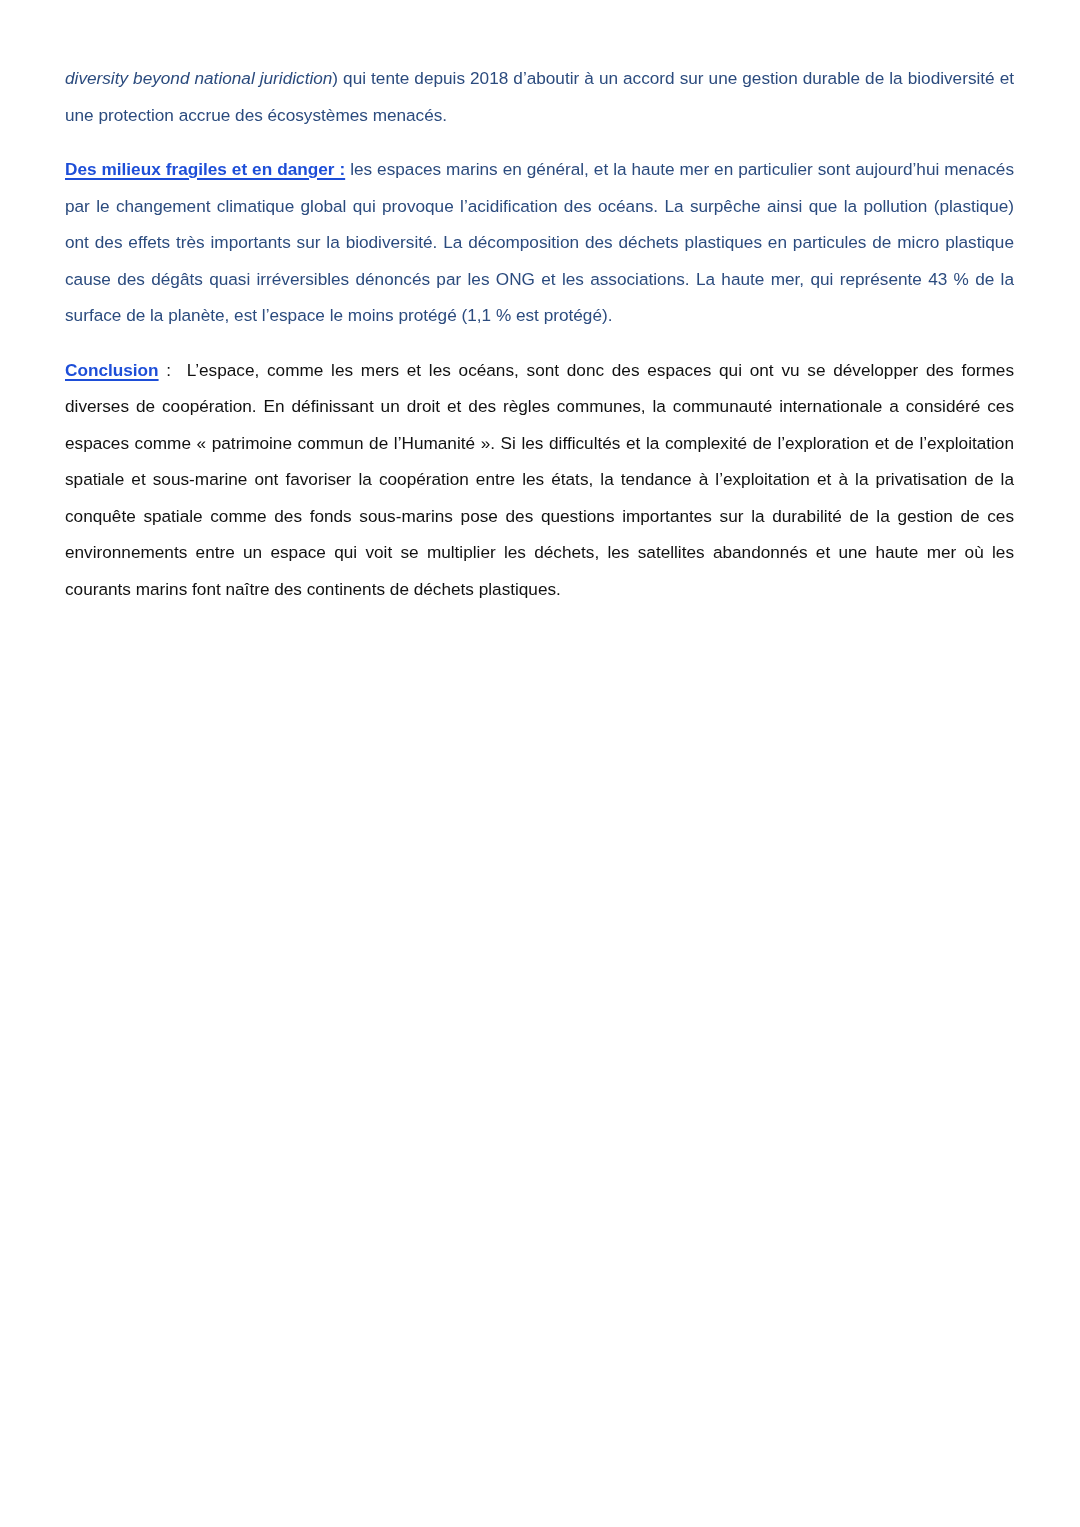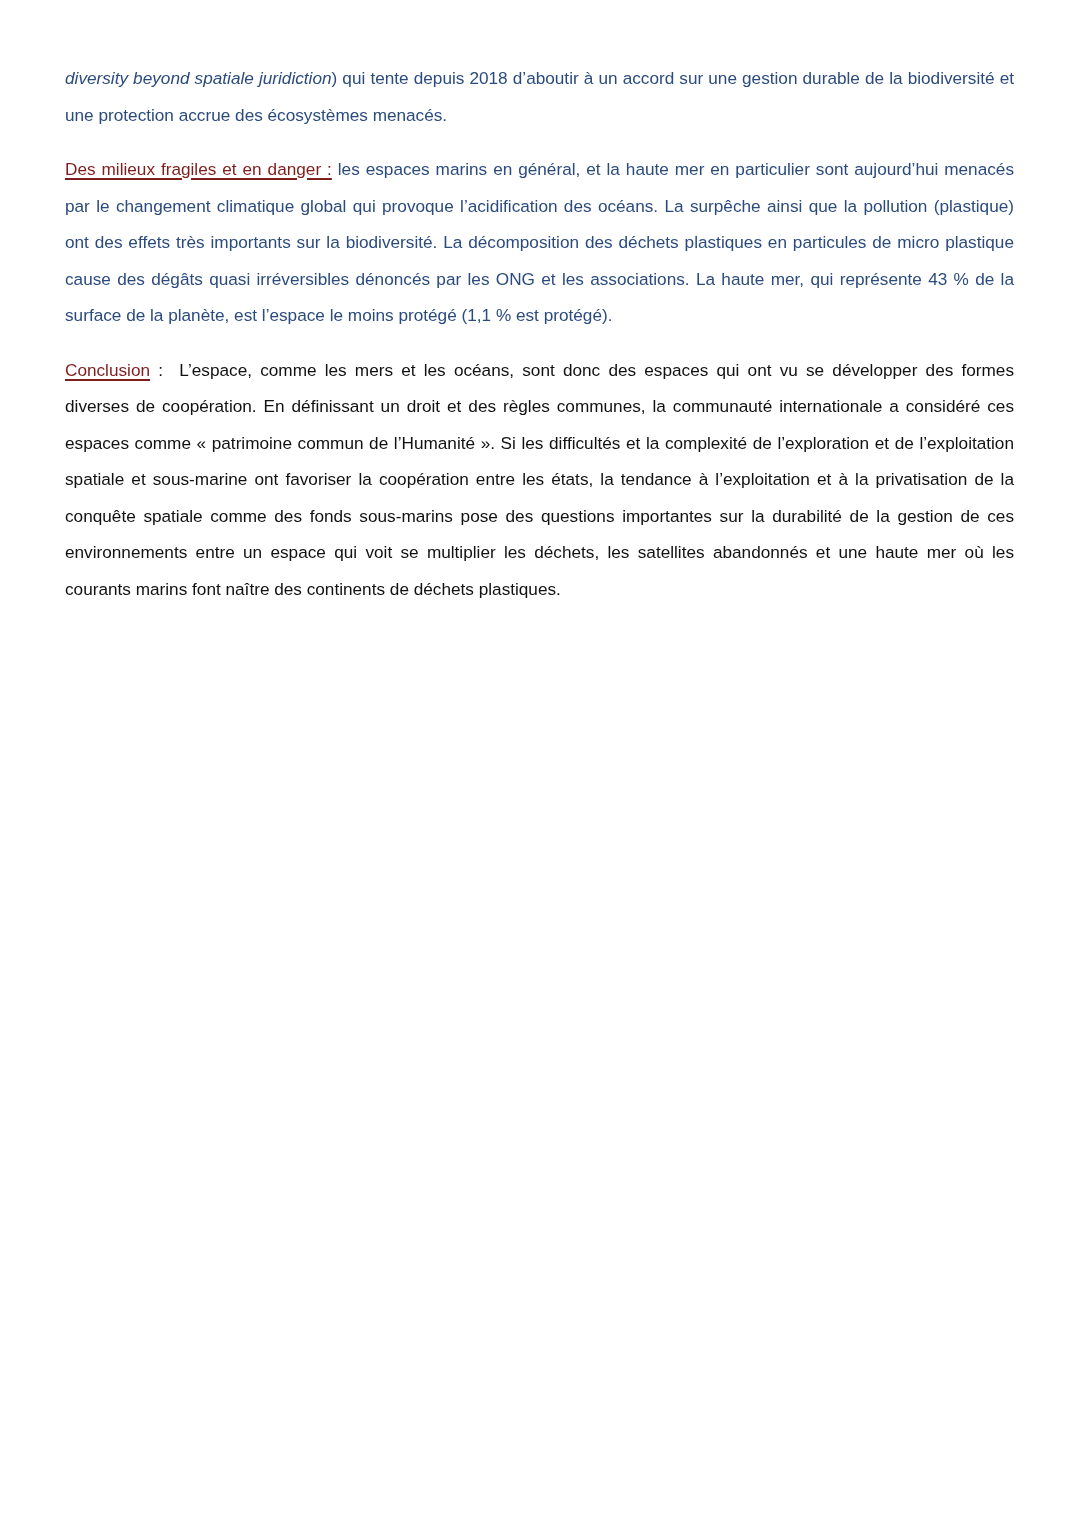--- a/index.html
+++ b/index.html
@@ -30,31 +30,31 @@
     .blue {
       color: #2B4B7E;
     }
     .black {
       color: #111111;
     }
     .italic {
       font-style: italic;
     }
     .heading {
-      font-weight: normal;
+      font-weight: bold;
       text-decoration: underline;
       text-underline-offset: 3px;
       text-decoration-thickness: 1.5px;
-      color: #7f1d1d;
+      color: #1d4ed8;
     }
   </style>
 </head>
 <body>
 
 <div class="page">
 
-  <p class="para blue"><span class="italic">diversity beyond spatiale juridiction</span><span>) qui tente depuis 2018 d’aboutir à un accord sur une gestion durable de la biodiversité et une protection accrue des écosystèmes menacés.</span></p>
+  <p class="para blue"><span class="italic">diversity beyond national juridiction</span><span>) qui tente depuis 2018 d’aboutir à un accord sur une gestion durable de la biodiversité et une protection accrue des écosystèmes menacés.</span></p>
 
   <p class="para blue"><span class="heading">Des milieux fragiles et en danger :</span><span> les espaces marins en général, et la haute mer en particulier sont aujourd’hui menacés par le changement climatique global qui provoque l’acidification des océans. La surpêche ainsi que la pollution (plastique) ont des effets très importants sur la biodiversité. La décomposition des déchets plastiques en particules de micro plastique cause des dégâts quasi irréversibles dénoncés par les ONG et les associations. La haute mer, qui représente 43 % de la surface de la planète, est l’espace le moins protégé (1,1 % est protégé).</span></p>
 
   <p class="para black"><span class="heading">Conclusion</span><span style="white-space:pre"> :  </span><span>L’espace, comme les mers et les océans, sont donc des espaces qui ont vu se développer des formes diverses de coopération. En définissant un droit et des règles communes, la communauté internationale a considéré ces espaces comme « patrimoine commun de l’Humanité ». Si les difficultés et la complexité de l’exploration et de l’exploitation spatiale et sous-marine ont favoriser la coopération entre les états, la tendance à l’exploitation et à la privatisation de la conquête spatiale comme des fonds sous-marins pose des questions importantes sur la durabilité de la gestion de ces environnements entre un espace qui voit se multiplier les déchets, les satellites abandonnés et une haute mer où les courants marins font naître des continents de déchets plastiques.</span></p>
 
 </div>
 
 </body></html>

